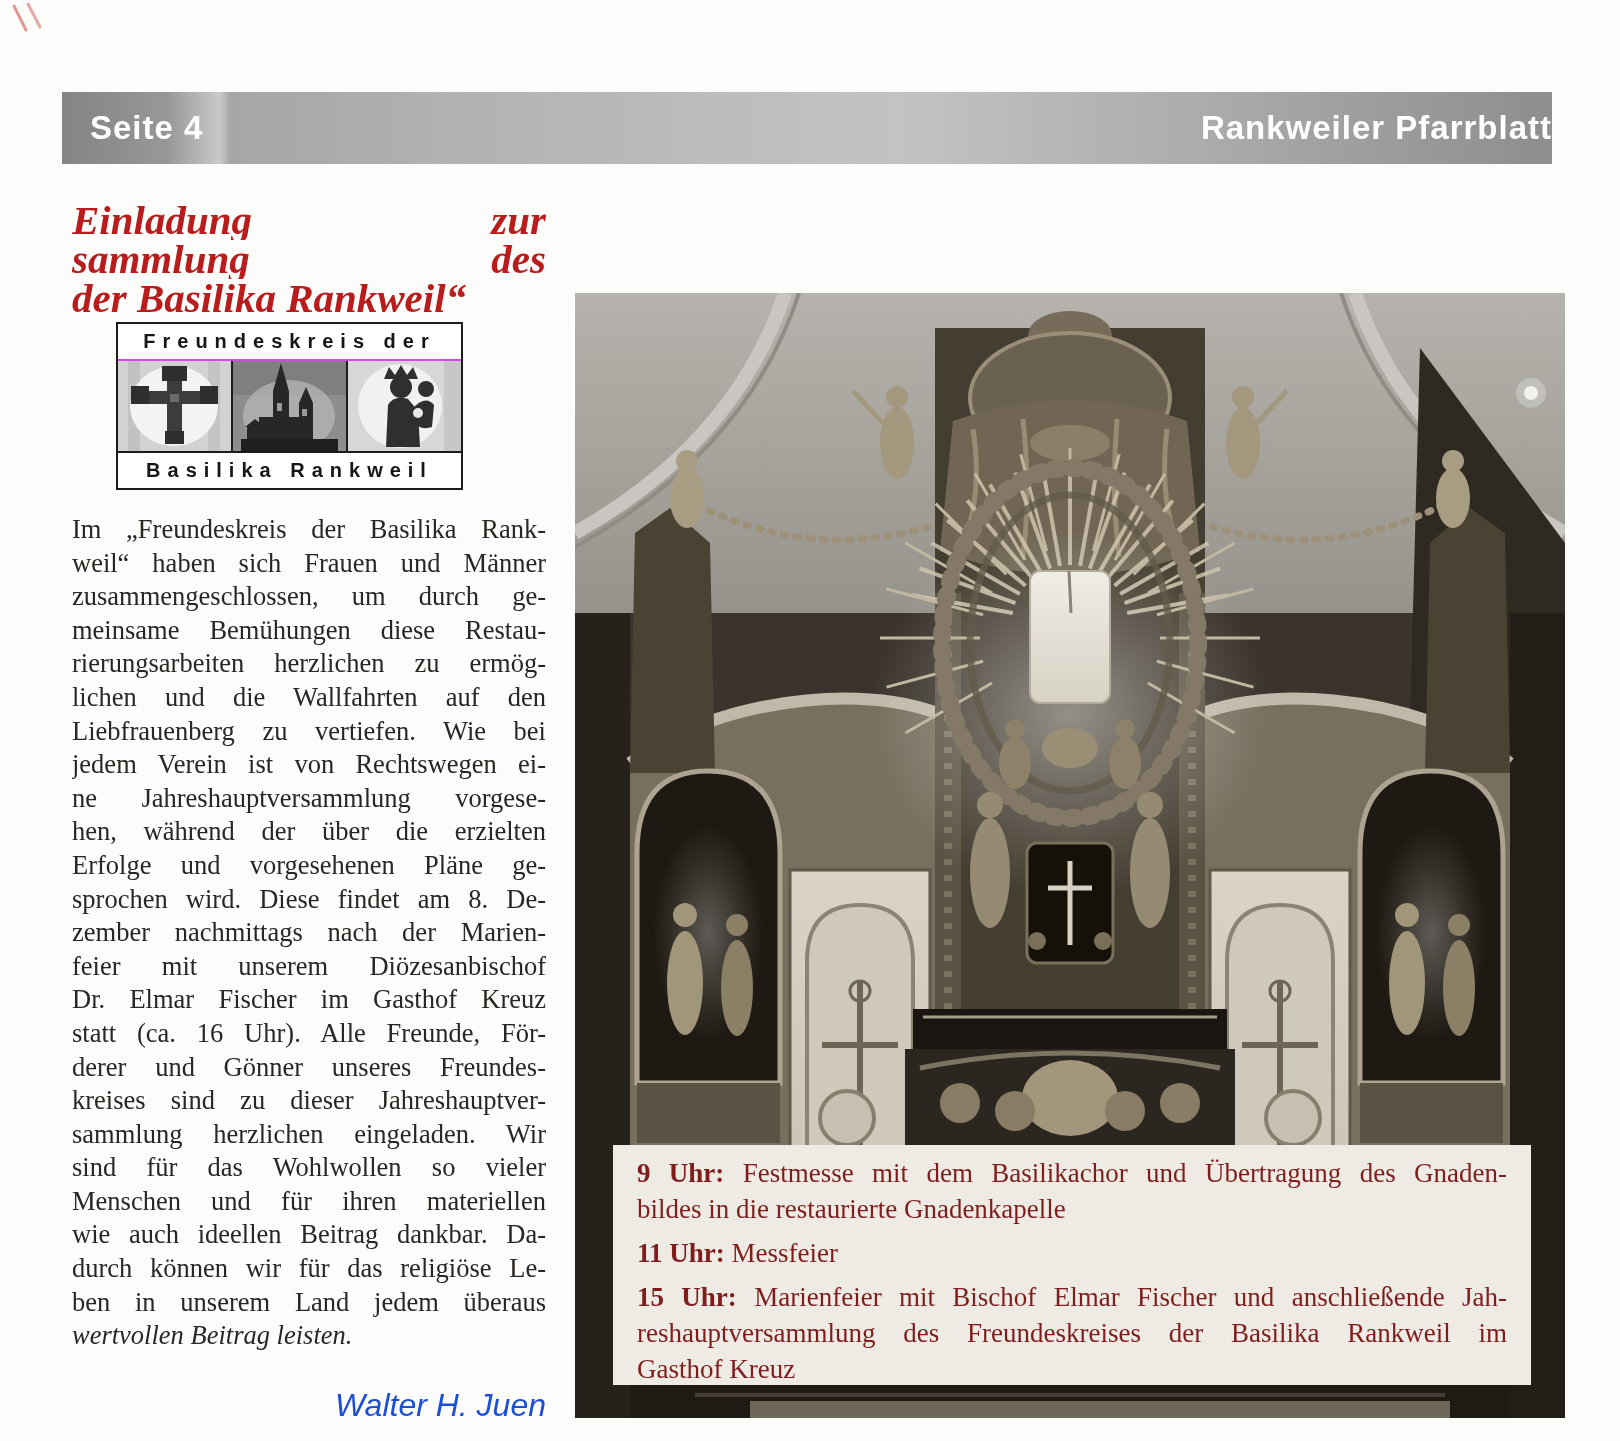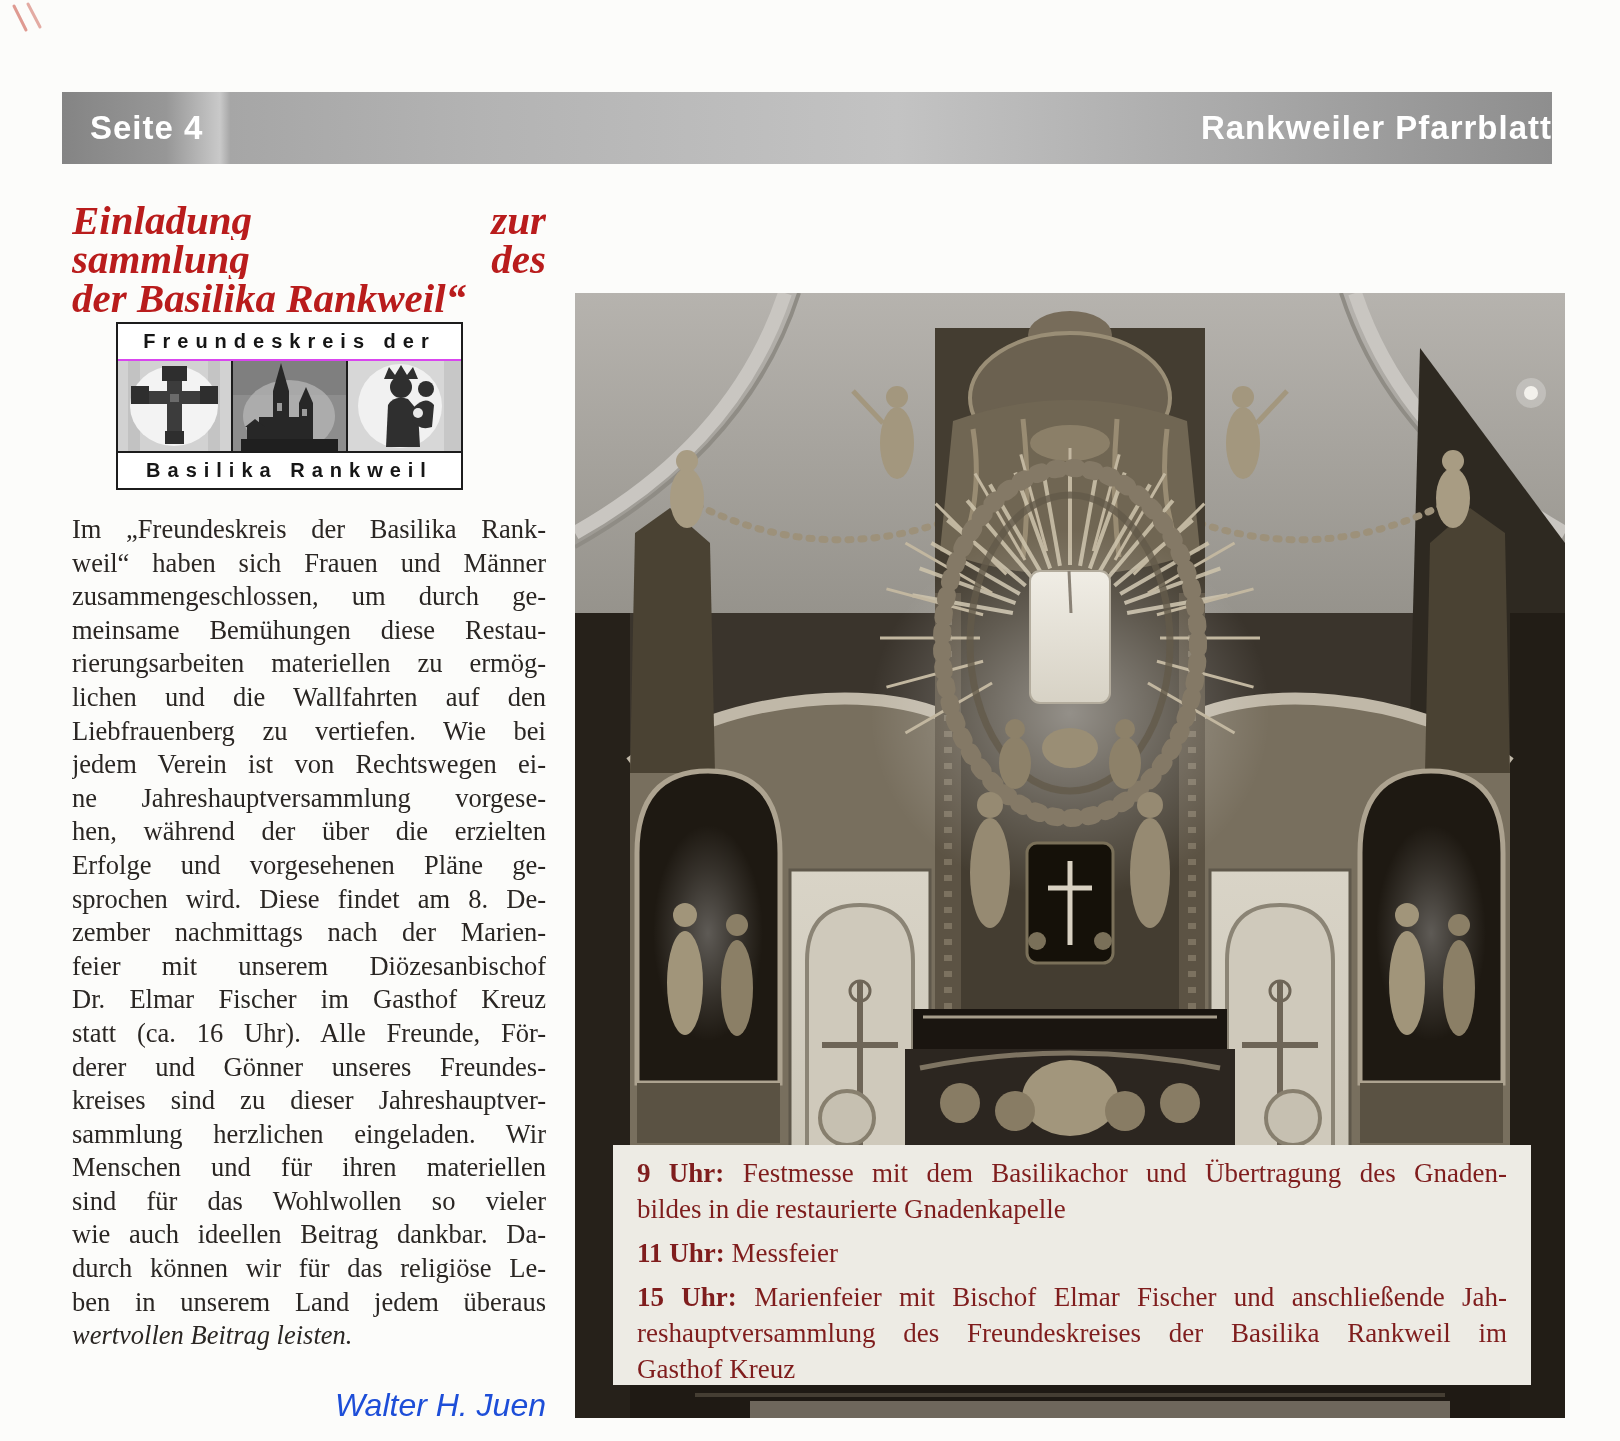--- a/index.html
+++ b/index.html
@@ -130,37 +130,37 @@
       </div>
     </div>
     <div class="logo-band bottom">Basilika Rankweil</div>
   </div>
 
   <div class="bodytext">
     <div class="bline">Im „Freundeskreis der Basilika Rank-</div>
     <div class="bline">weil“ haben sich Frauen und Männer</div>
     <div class="bline">zusammengeschlossen, um durch ge-</div>
     <div class="bline">meinsame Bemühungen diese Restau-</div>
-    <div class="bline">rierungsarbeiten materiellen zu ermög-</div>
+    <div class="bline">rierungsarbeiten herzlichen zu ermög-</div>
     <div class="bline">lichen und die Wallfahrten auf den</div>
     <div class="bline">Liebfrauenberg zu vertiefen. Wie bei</div>
     <div class="bline">jedem Verein ist von Rechtswegen ei-</div>
     <div class="bline">ne Jahreshauptversammlung vorgese-</div>
     <div class="bline">hen, während der über die erzielten</div>
     <div class="bline">Erfolge und vorgesehenen Pläne ge-</div>
     <div class="bline">sprochen wird. Diese findet am 8. De-</div>
     <div class="bline">zember nachmittags nach der Marien-</div>
     <div class="bline">feier mit unserem Diözesanbischof</div>
     <div class="bline">Dr. Elmar Fischer im Gasthof Kreuz</div>
     <div class="bline">statt (ca. 16 Uhr). Alle Freunde, För-</div>
     <div class="bline">derer und Gönner unseres Freundes-</div>
     <div class="bline">kreises sind zu dieser Jahreshauptver-</div>
     <div class="bline">sammlung herzlichen eingeladen. Wir</div>
+    <div class="bline">sind für das Wohlwollen so vieler</div>
     <div class="bline">Menschen und für ihren materiellen</div>
-    <div class="bline">sind für das Wohlwollen so vieler</div>
     <div class="bline">wie auch ideellen Beitrag dankbar. Da-</div>
     <div class="bline">durch können wir für das religiöse Le-</div>
     <div class="bline">ben in unserem Land jedem überaus</div>
     <div class="bline last">wertvollen Beitrag leisten.</div>
   </div>
 
   <div class="signature">Walter H. Juen</div>
 
   <div class="photo">
     <svg viewBox="0 0 990 1125" preserveAspectRatio="none">

